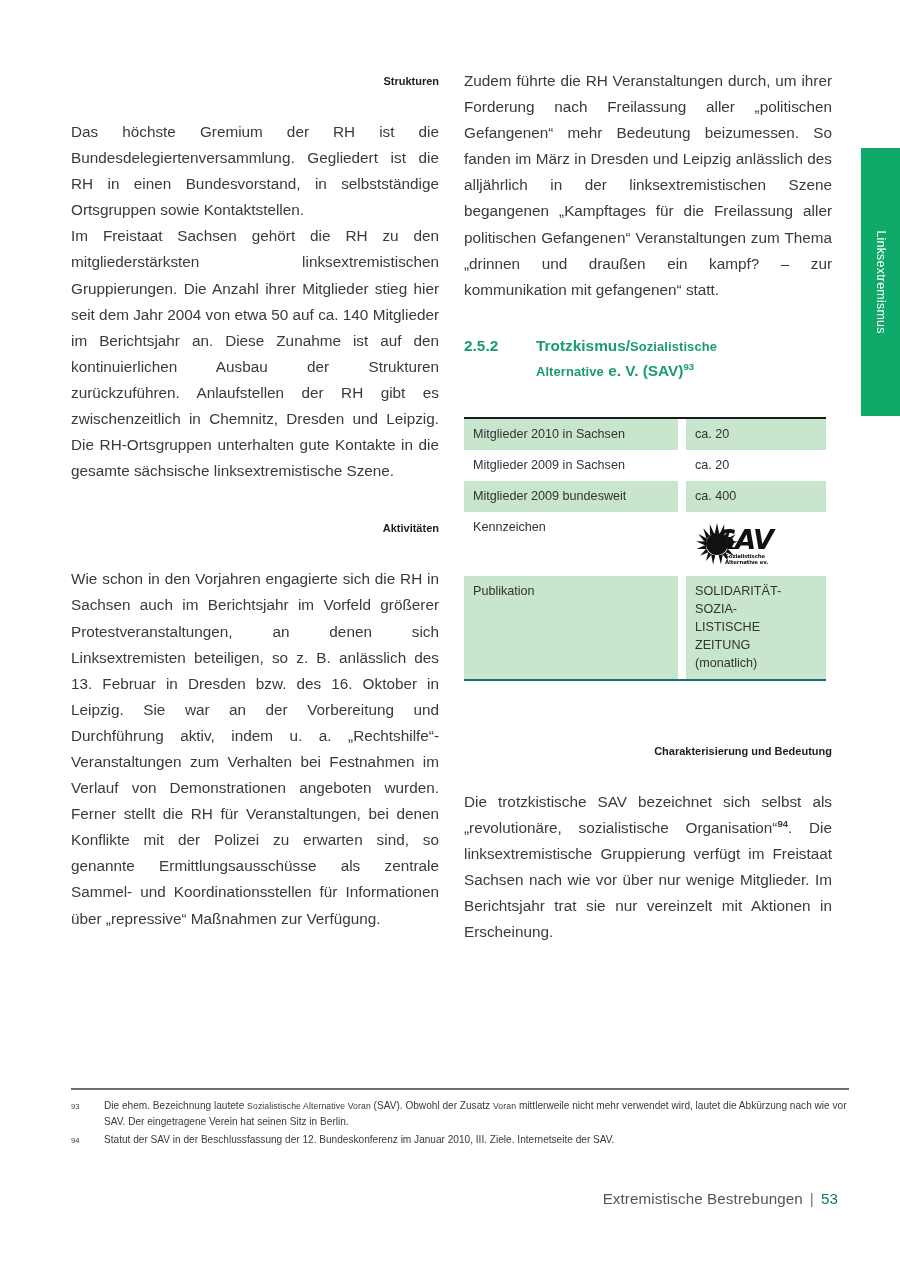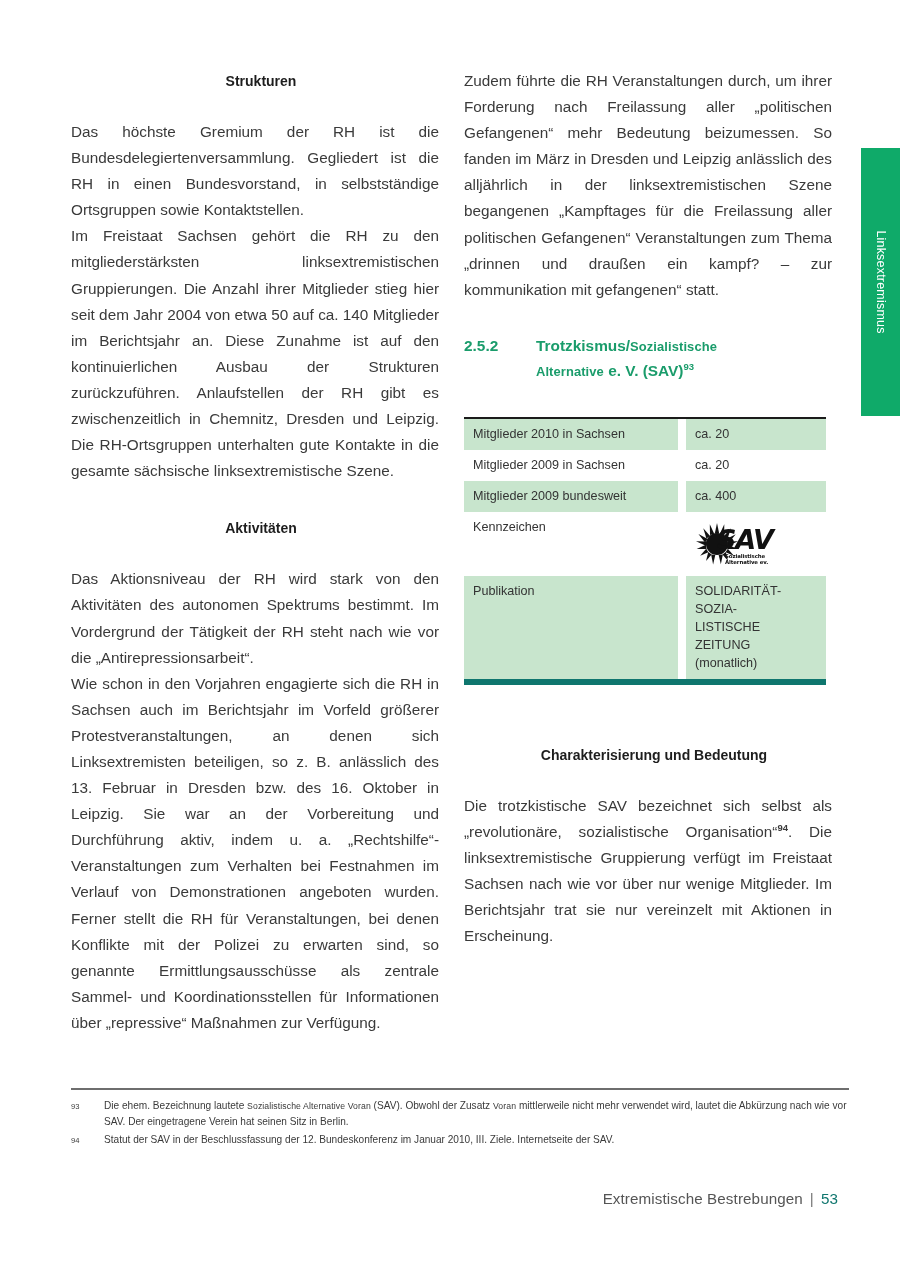--- a/index.html
+++ b/index.html
@@ -49,24 +49,24 @@
     line-height: 26.1px;
     text-align: justify;
     color: #3a3a3a;
   }
   .col-left  { left: 71px; }
   .col-right { left: 464px; }
 
   .subhead {
     font-weight: bold;
     color: #1d1d1d;
-    font-size: 14px;
+    font-size: 11px;
     line-height: 26px;
     margin: 0 0 25px 12px;
-    text-align: center;
+    text-align: right;
   }
 
   p.body {
     margin: 0;
     text-align: justify;
     -webkit-hyphens: none;
     hyphens: none;
   }
   p.body + p.body { margin-top: 0; }
 
@@ -93,21 +93,21 @@
     vertical-align: super;
     line-height: 0;
     font-weight: bold;
   }
 
   
   .fact-table {
     margin-top: 33px;
     width: 362px;
     border-top: 2px solid #1b1b1b;
-    border-bottom: 6px solid #0f766e;
+    border-bottom: 2px solid #0f766e;
     border-collapse: separate;
     border-spacing: 0;
   }
   .fact-table table {
     width: 100%;
     border-collapse: separate;
     border-spacing: 0;
   }
   .fact-table td {
     font-size: 12.6px;
@@ -212,21 +212,20 @@
   </div>
 
   <div class="col col-left">
     <h3 class="subhead">Strukturen</h3>
     <p class="body">Das höchste Gremium der RH ist die Bundesdelegiertenversammlung. Gegliedert ist die RH in einen Bundesvorstand, in selbstständige Ortsgruppen sowie Kontaktstellen.</p>
     <p class="body">Im Freistaat Sachsen gehört die RH zu den mitgliederstärksten linksextremistischen Gruppierungen. Die Anzahl ihrer Mitglieder stieg hier seit dem Jahr 2004 von etwa 50 auf ca. 140 Mitglieder im Berichtsjahr an. Diese Zunahme ist auf den kontinuierlichen Ausbau der Strukturen zurückzuführen. Anlaufstellen der RH gibt es zwischenzeitlich in Chemnitz, Dresden und Leipzig. Die RH-Ortsgruppen unterhalten gute Kontakte in die gesamte sächsische linksextremistische Szene.</p>
 
     <div class="gap-lg"></div>
 
     <h3 class="subhead">Aktivitäten</h3>
-    <p class="body">Das Aktionsniveau der RH wird stark von den Aktivitäten des autonomen Spektrums bestimmt. Im Vordergrund der Tätigkeit der RH steht nach wie vor die „Antirepressionsarbeit“.</p>
     <p class="body">Wie schon in den Vorjahren engagierte sich die RH in Sachsen auch im Berichtsjahr im Vorfeld größerer Protestveranstaltungen, an denen sich Linksextremisten beteiligen, so z. B. anlässlich des 13. Februar in Dresden bzw. des 16. Oktober in Leipzig. Sie war an der Vorbereitung und Durchführung aktiv, indem u. a. „Rechtshilfe“-Veranstaltungen zum Verhalten bei Festnahmen im Verlauf von Demonstrationen angeboten wurden. Ferner stellt die RH für Veranstaltungen, bei denen Konflikte mit der Polizei zu erwarten sind, so genannte Ermittlungsausschüsse als zentrale Sammel- und Koordinationsstellen für Informationen über „repressive“ Maßnahmen zur Verfügung.</p>
   </div>
 
   <div class="col col-right">
     <p class="body">Zudem führte die RH Veranstaltungen durch, um ihrer Forderung nach Freilassung aller „politischen Gefangenen“ mehr Bedeutung beizumessen. So fanden im März in Dresden und Leipzig anlässlich des alljährlich in der linksextremistischen Szene begangenen „Kampftages für die Freilassung aller politischen Gefangenen“ Veranstaltungen zum Thema „drinnen und draußen ein kampf? – zur kommunikation mit gefangenen“ statt.</p>
 
     <div class="gap-lg"></div>
 
     <div class="sec-head">
       <span class="sec-num">2.5.2</span>

